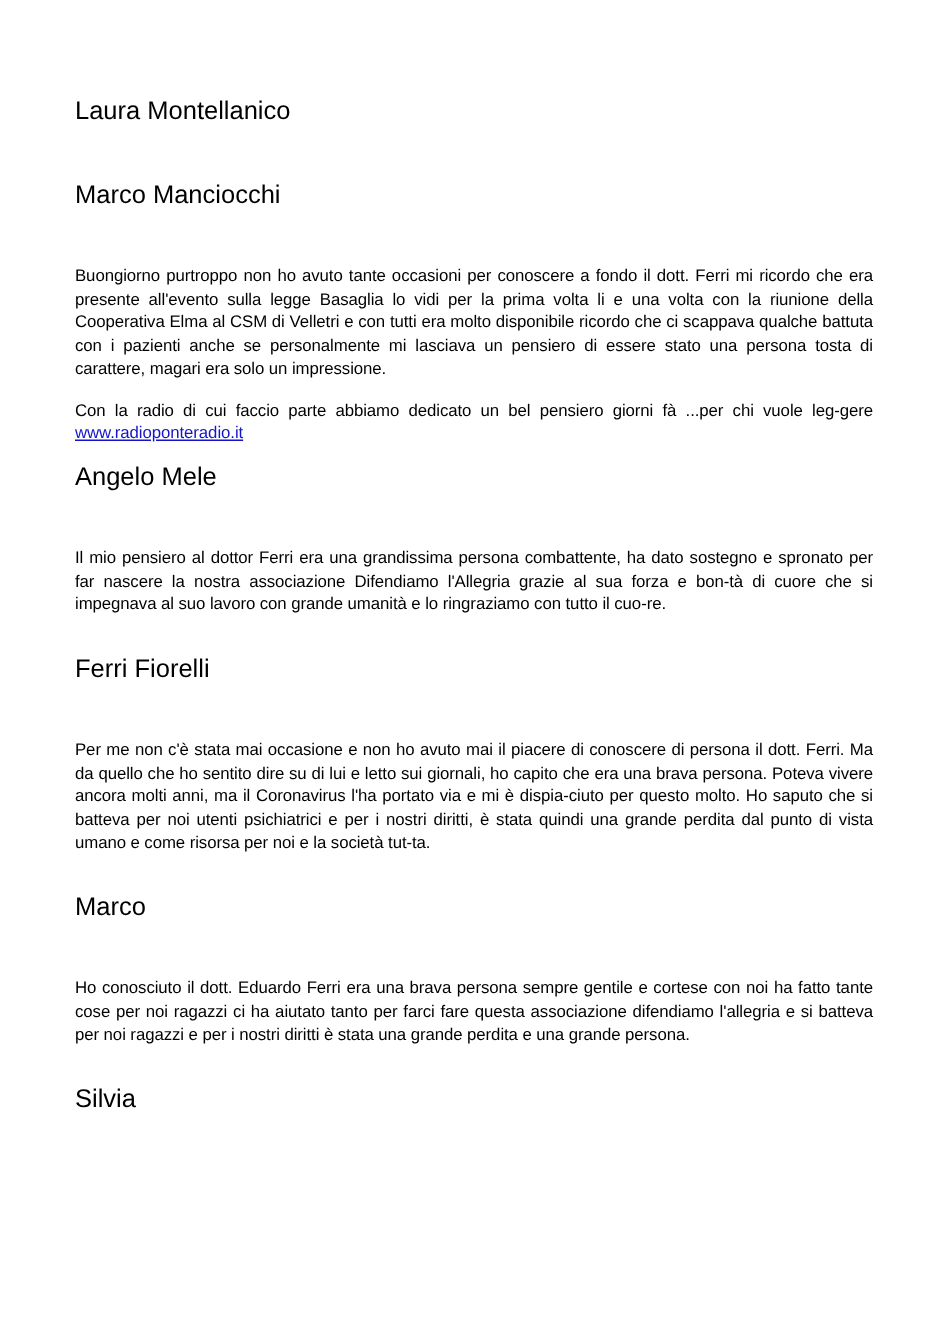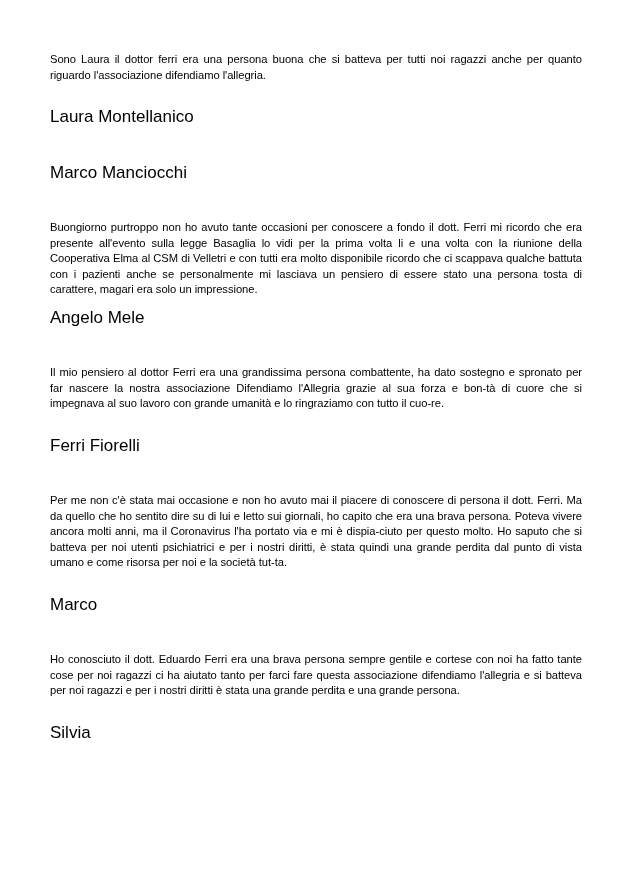--- a/index.html
+++ b/index.html
@@ -49,35 +49,35 @@
     color: #1414c8;
     text-decoration: underline;
   }
 </style>
 </head>
 <body>
 
 <div class="page">
 
   <div class="testimonial">
-    <p class="para">Sono Laura il dottor ferri era una persona buona che si batteva per tutti noi ragazzi anche per quanto riguardo l'associazione difendiamo l'allegria.</p>
     <div class="gap-sm"></div>
     <p class="signature">Laura Montellanico</p>
   </div>
 
   <div class="gap-lg"></div>
 
   <div class="testimonial">
     <p class="signature">Marco Manciocchi</p>
   </div>
 
   <div class="gap-lg"></div>
 
   <div class="testimonial">
     <p class="para">Buongiorno purtroppo non ho avuto tante occasioni per conoscere a fondo il dott. Ferri mi ricordo che era presente all'evento sulla legge Basaglia lo vidi per la prima volta li e una volta con la riunione della Cooperativa Elma al CSM di Velletri e con tutti era molto disponibile ricordo che ci scappava qualche battuta con i pazienti anche se personalmente mi lasciava un pensiero di essere stato una persona tosta di carattere, magari era  solo un impressione.</p>
+    <p class="para"><span>Con la radio di cui faccio parte abbiamo dedicato un bel pensiero giorni fà ...per chi vuole leg-gere </span><a class="link" href="#">www.radioponteradio.it</a><span></span></p>
     <p class="signature">Angelo Mele</p>
   </div>
 
   <div class="gap-lg"></div>
 
   <div class="testimonial">
     <p class="para">Il mio pensiero al dottor Ferri era una grandissima persona combattente, ha dato sostegno e spronato per far nascere la nostra associazione Difendiamo l'Allegria grazie al sua forza e bon-tà di cuore che si impegnava al suo lavoro con grande umanità e lo ringraziamo con tutto il cuo-re.</p>
     <div class="gap-sm"></div>
     <p class="signature">Ferri Fiorelli</p>
   </div>

